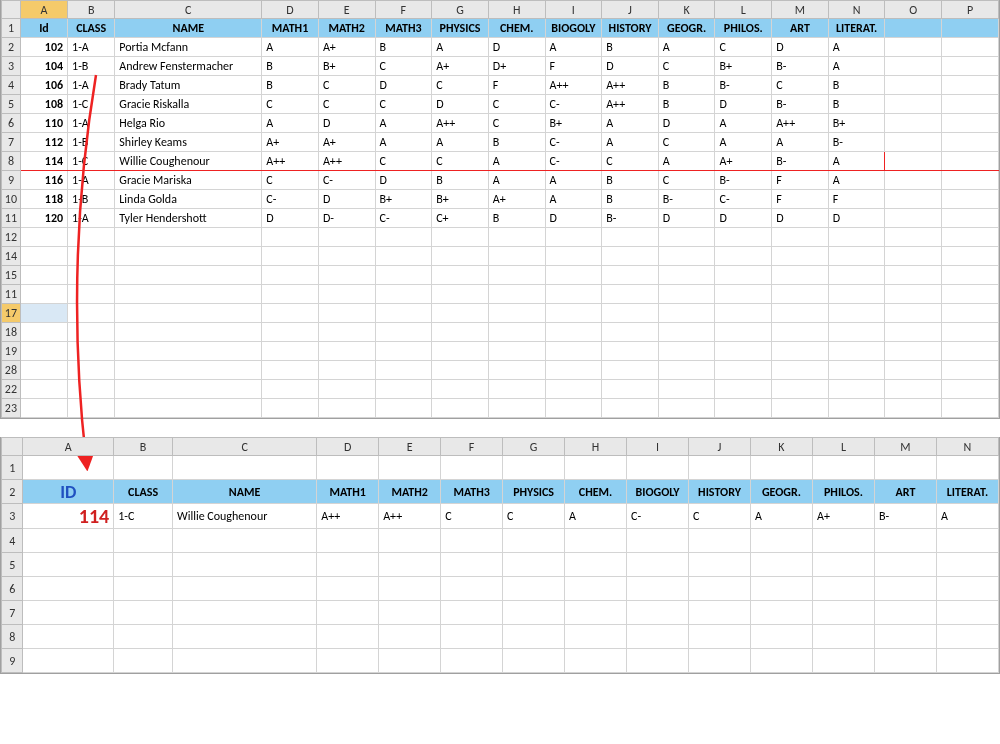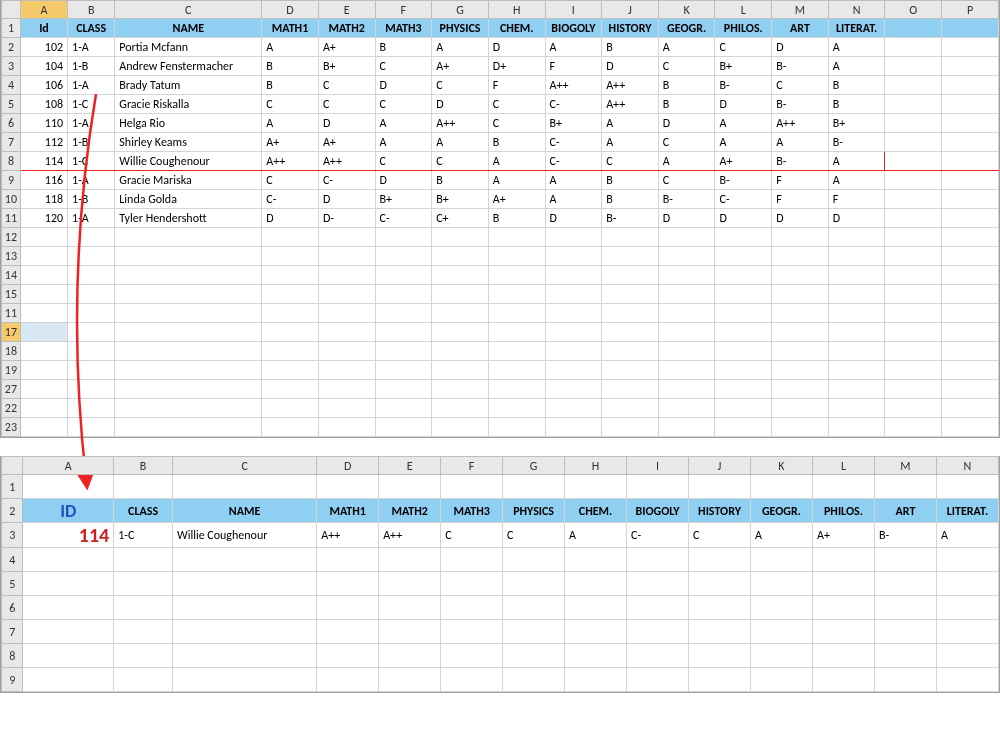--- a/index.html
+++ b/index.html
@@ -48,21 +48,21 @@
   .t1 .cC { width: 140px; }
   .t1 .cD, .t1 .cE, .t1 .cF, .t1 .cG, .t1 .cH, .t1 .cI, .t1 .cJ, .t1 .cK, .t1 .cL, .t1 .cM, .t1 .cN { width: 54px; }
   .t1 .cO, .t1 .cP { width: 54px; }
 
   .hdrRow .cell {
     background: #8fcff2;
     font-weight: bold;
     text-align: center;
   }
 
-  .numCell { text-align: right; padding-right: 6px; }
+  .numCell { text-align: right; padding-right: 6px; font-weight: bold; }
 
   
   .outline-row .cell {
     border-top: 1px solid #e22;
     border-bottom: 1px solid #e22;
   }
   .outline-row .cell:first-of-type { border-left: 1px solid #e22; }
   .outline-row .cell:last-of-type { }
   .outline-row .cell.lastcol { border-right: 1px solid #e22; }
 
@@ -373,39 +373,20 @@
           <td class="cell"></td>
           <td class="cell"></td>
           <td class="cell"></td>
           <td class="cell"></td>
           <td class="cell"></td>
           <td class="cell"></td>
           <td class="cell"></td>
           <td class="cell"></td>
         </tr>
         <tr>
-          <td class="rowhdr">13</td>
-          <td class="cell"></td>
-          <td class="cell"></td>
-          <td class="cell"></td>
-          <td class="cell"></td>
-          <td class="cell"></td>
-          <td class="cell"></td>
-          <td class="cell"></td>
-          <td class="cell"></td>
-          <td class="cell"></td>
-          <td class="cell"></td>
-          <td class="cell"></td>
-          <td class="cell"></td>
-          <td class="cell"></td>
-          <td class="cell"></td>
-          <td class="cell"></td>
-          <td class="cell"></td>
-        </tr>
-        <tr>
           <td class="rowhdr">14</td>
           <td class="cell"></td>
           <td class="cell"></td>
           <td class="cell"></td>
           <td class="cell"></td>
           <td class="cell"></td>
           <td class="cell"></td>
           <td class="cell"></td>
           <td class="cell"></td>
           <td class="cell"></td>
@@ -506,21 +487,21 @@
           <td class="cell"></td>
           <td class="cell"></td>
           <td class="cell"></td>
           <td class="cell"></td>
           <td class="cell"></td>
           <td class="cell"></td>
           <td class="cell"></td>
           <td class="cell"></td>
         </tr>
         <tr>
-          <td class="rowhdr">27</td>
+          <td class="rowhdr">28</td>
           <td class="cell"></td>
           <td class="cell"></td>
           <td class="cell"></td>
           <td class="cell"></td>
           <td class="cell"></td>
           <td class="cell"></td>
           <td class="cell"></td>
           <td class="cell"></td>
           <td class="cell"></td>
           <td class="cell"></td>

